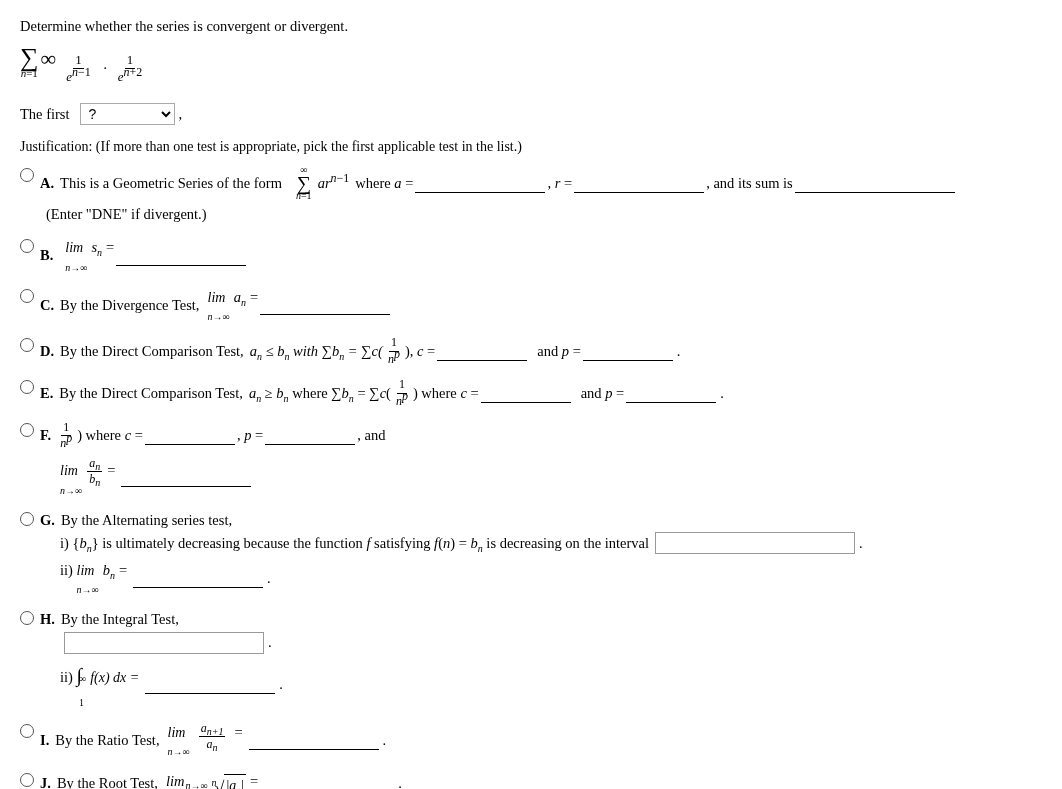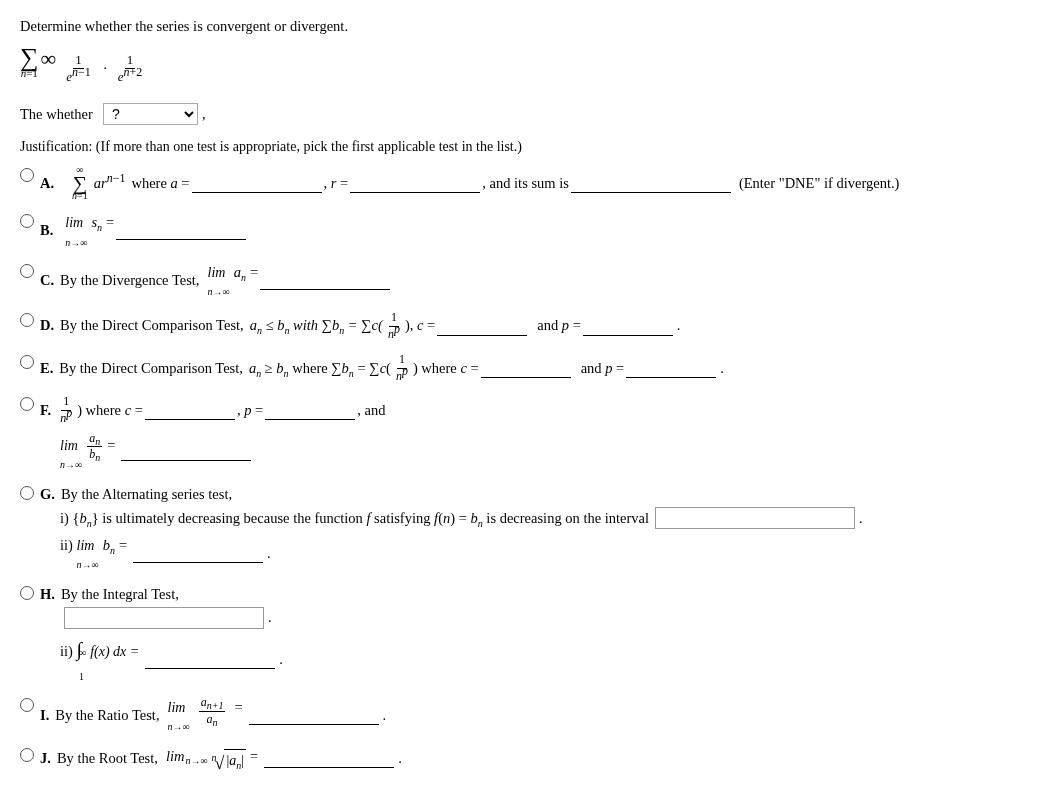--- a/index.html
+++ b/index.html
@@ -198,36 +198,37 @@
     <div class="denom"><i>e</i><sup><i>n</i>−1</sup></div>
   </div>
   <span style="margin:0 4px;">·</span>
   <div class="fraction">
     <div class="numer">1</div>
     <div class="denom"><i>e</i><sup><i>n</i>+2</sup></div>
   </div>
 </div>
 
 <div class="series-row">
-  <span class="series-label">The whether</span>
+  <span class="series-label">The first</span>
   <select class="answer-select">
     <option>?</option>
     <option>converges</option>
     <option>diverges</option>
   </select>
   <span>,</span>
 </div>
 
 <div class="justification-header">Justification: (If more than one test is appropriate, pick the first applicable test in the list.)</div>
 
 <div class="option-row">
   <div class="radio-btn"></div>
   <div class="option-content">
     <div class="option-line">
       <span class="option-label">A.</span>
+      <span>This is a Geometric Series of the form</span>
       <span style="margin:0 4px;"></span>
 
       <span style="display:inline-flex;align-items:flex-end;margin:0 2px;">
         <span style="display:flex;flex-direction:column;align-items:center;font-size:20px;line-height:1;">
           <span style="font-size:10px;margin-bottom:-2px;">∞</span>
           <span>∑</span>
           <span style="font-size:10px;margin-top:-2px;"><i>n</i>=1</span>
         </span>
       </span>
       <span style="margin-left:2px;"><i>ar</i><sup><i>n</i>−1</sup></span>

